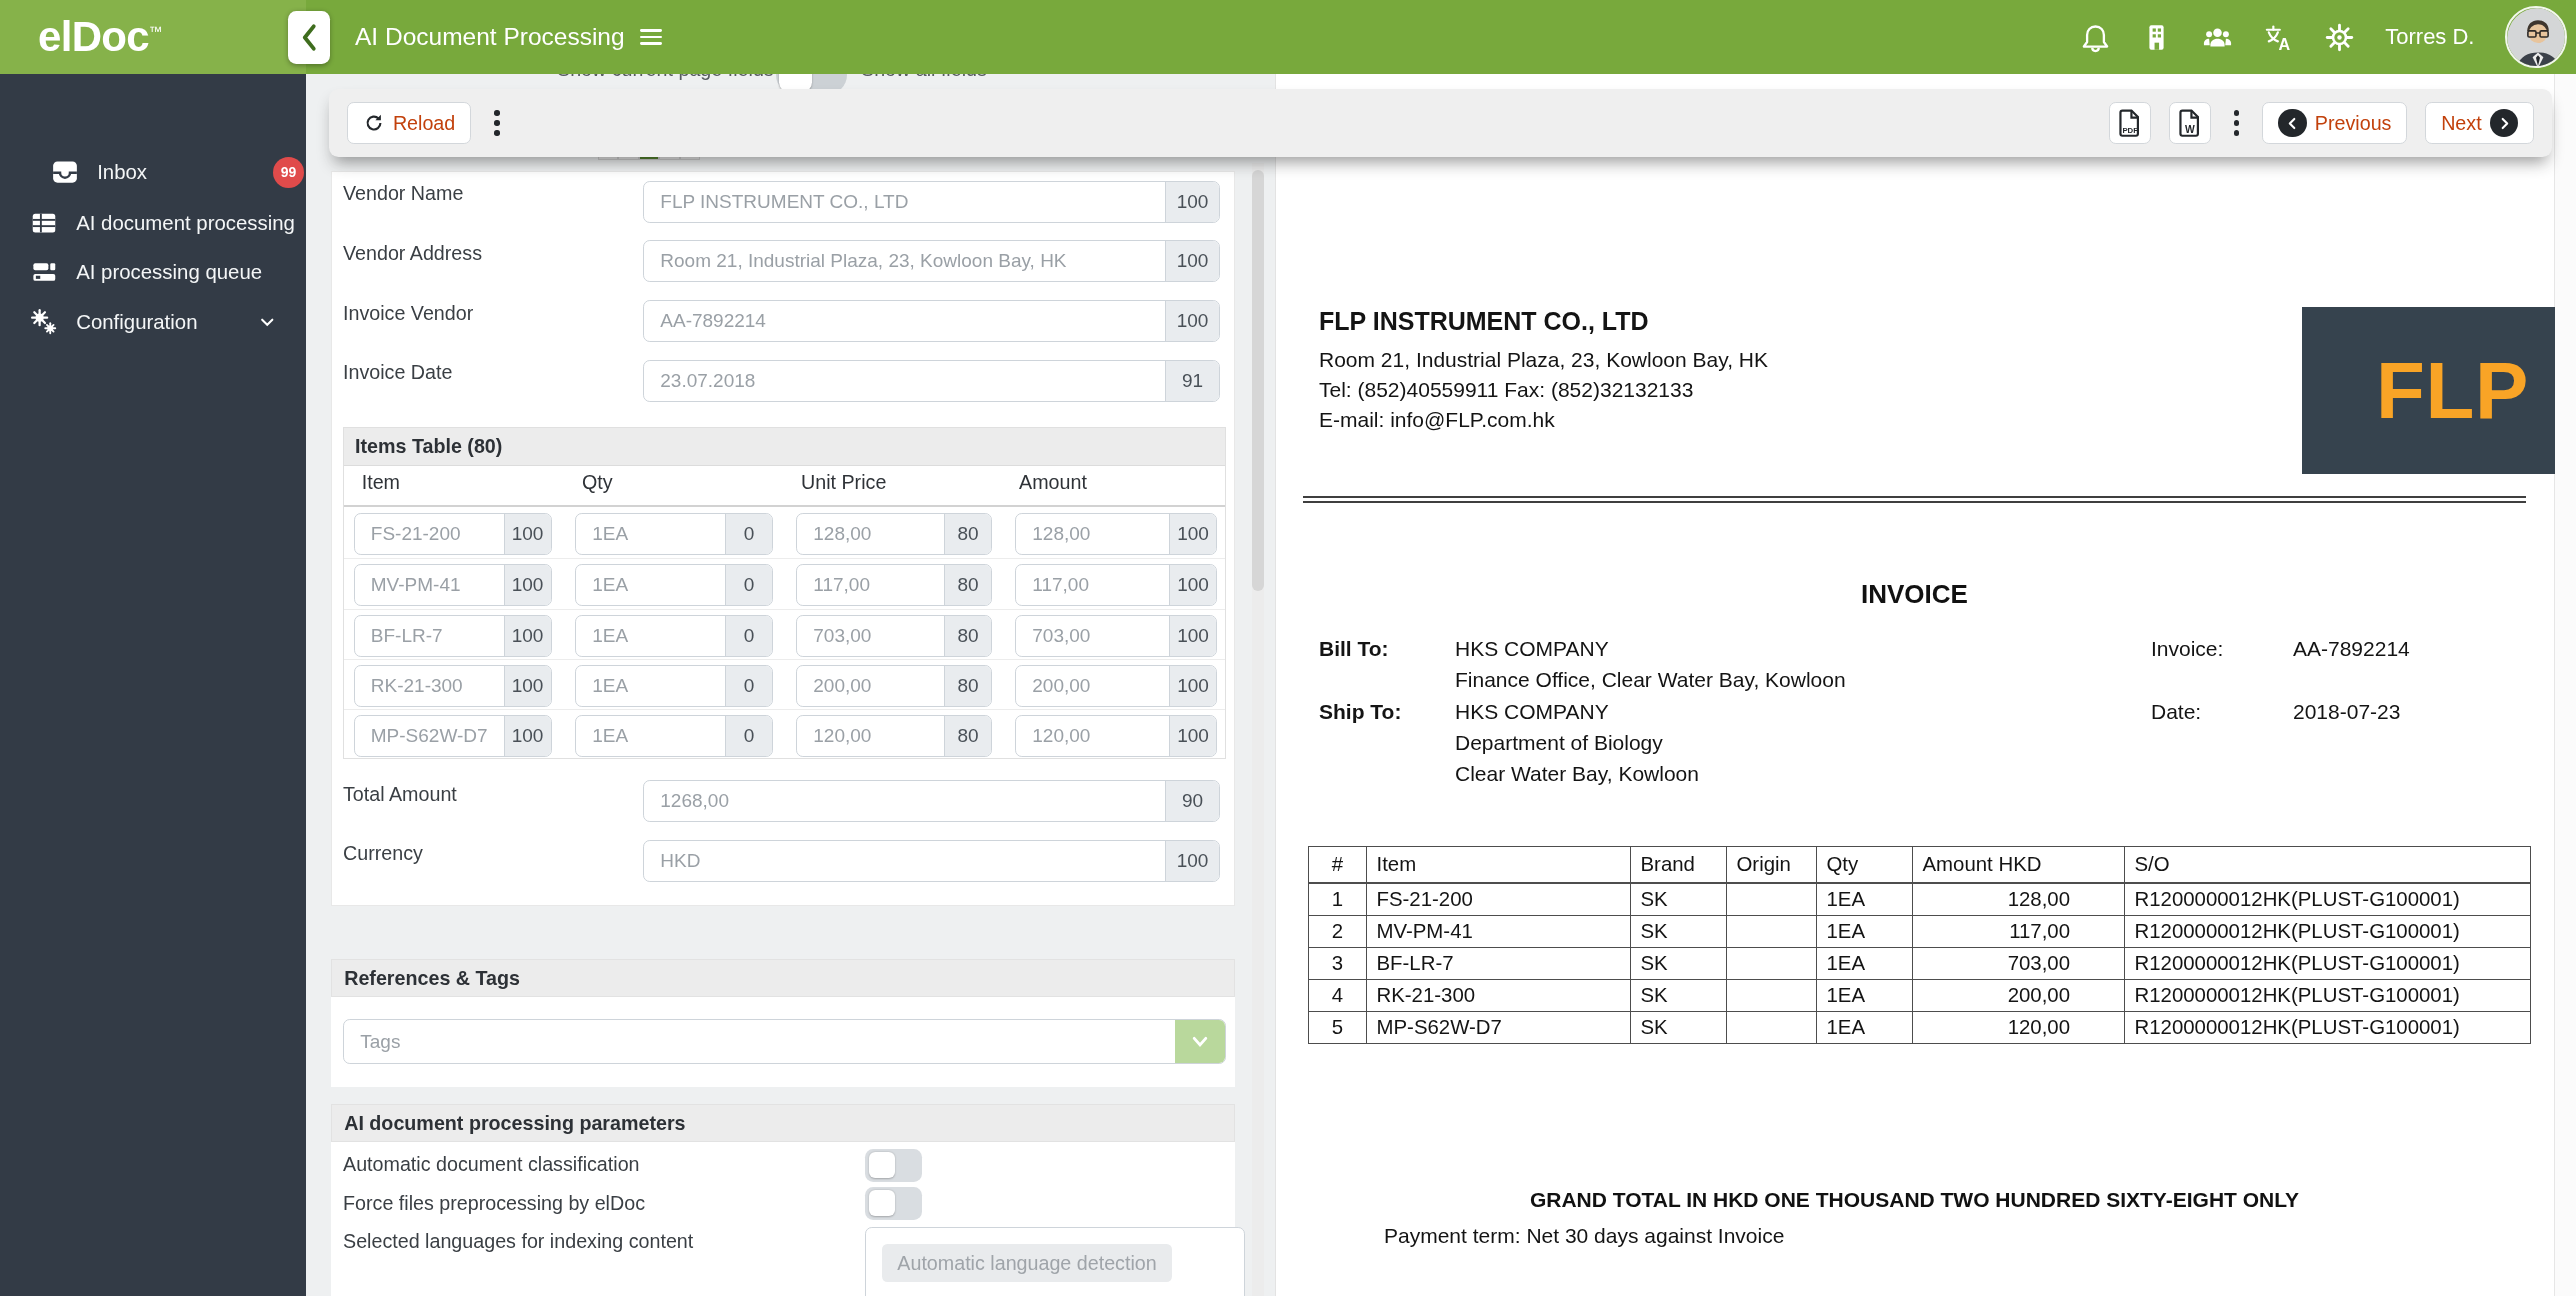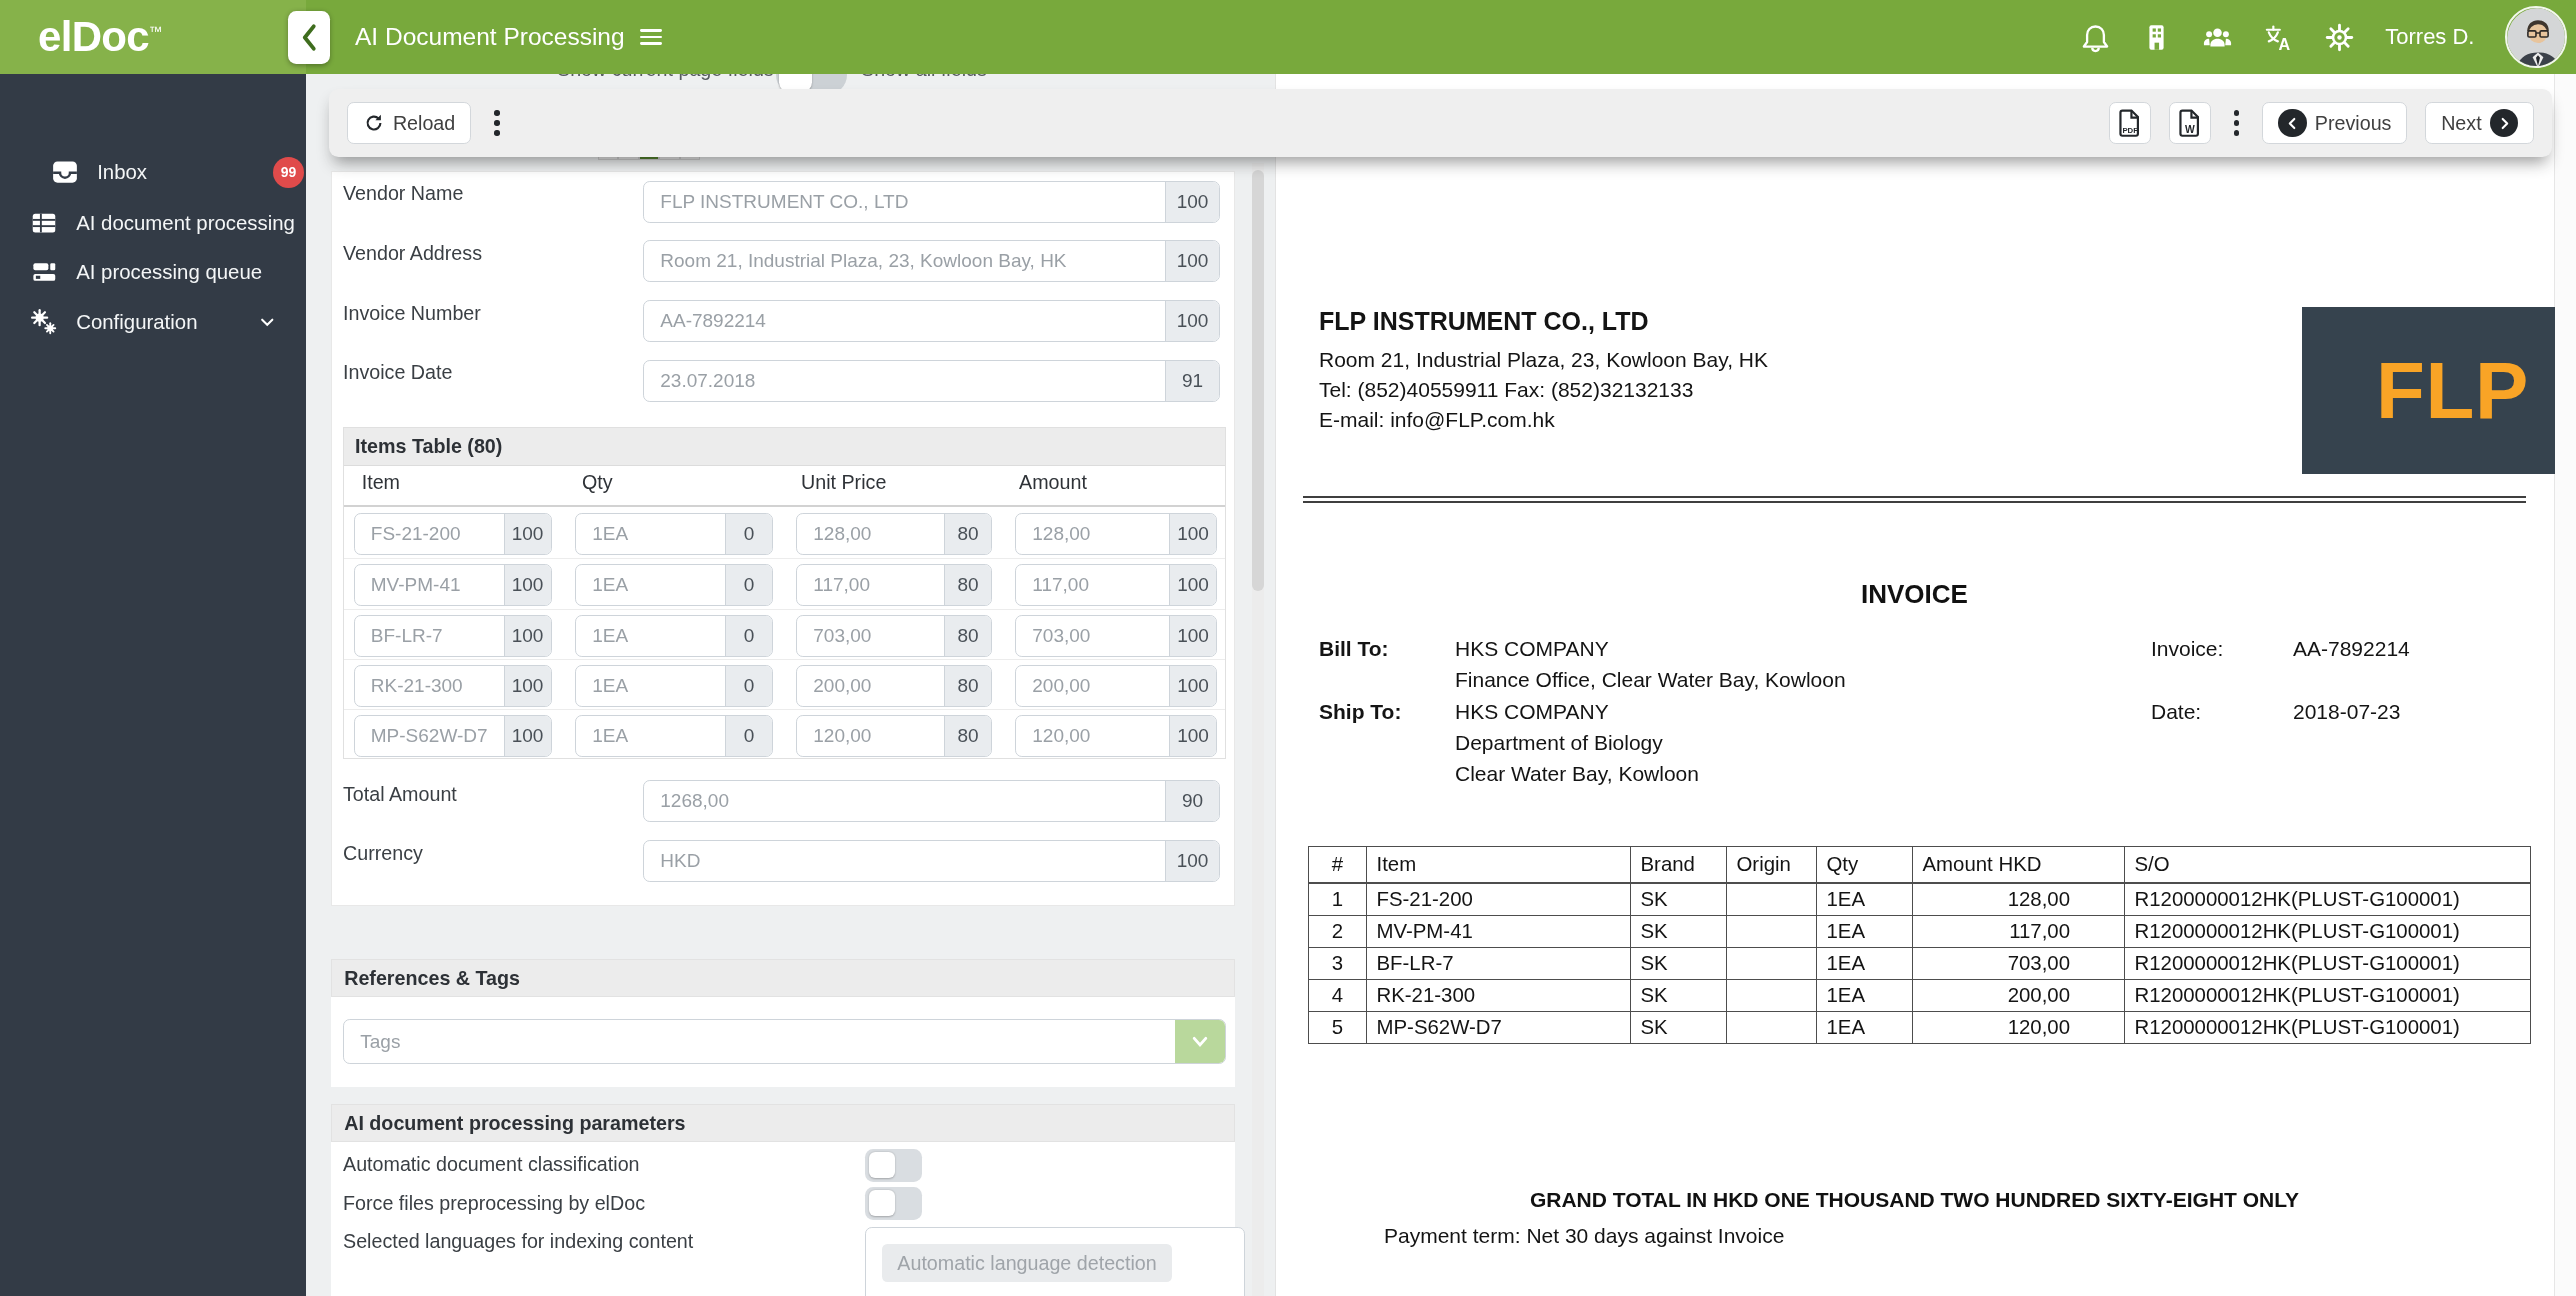--- a/index.html
+++ b/index.html
@@ -26,21 +26,21 @@
   .sb-item .slabel{color:#f4f6f7;font-size:20.4px;white-space:nowrap;}
   .badge{margin-left:auto;margin-right:23px;width:31px;height:31px;border-radius:50%;background:#e04b4b;color:#fff;font-size:14px;font-weight:700;display:flex;align-items:center;justify-content:center;}
   .sb-chev{margin-left:auto;margin-right:27px;width:24.5px;height:24.5px;}
   
   #cutrow{z-index:10;}
   .cut-label{position:absolute;font-size:19.7px;color:#565b60;}
   #cut-toggle{left:776px;top:56px;width:71px;height:38px;border-radius:19px;background:#ccd1d5;}
   #cut-toggle .knob{position:absolute;left:2.7px;top:2.7px;width:33px;height:33px;border-radius:9.5px;background:#fff;box-shadow:0 0.7px 2px rgba(0,0,0,.3);}
   
   #toolbar{left:329px;top:89px;width:2223px;height:68px;background:#efefef;border-radius:9.5px;box-shadow:0 9.5px 16.3px -5.4px rgba(30,30,30,.45);z-index:40;display:flex;align-items:center;padding:0 17.7px;box-sizing:border-box;gap:17.7px;}
-  .tb-btn{height:42px;background:#fff;border:1.4px solid #d3d7db;border-radius:6.8px;display:flex;align-items:center;justify-content:center;gap:8.2px;padding:0 15px;font-size:19.7px;color:#404040;cursor:pointer;box-sizing:border-box;}
+  .tb-btn{height:42px;background:#fff;border:1.4px solid #d3d7db;border-radius:6.8px;display:flex;align-items:center;justify-content:center;gap:8.2px;padding:0 15px;font-size:19.7px;color:#c2410c;cursor:pointer;box-sizing:border-box;}
   .tb-sq{width:42px;padding:0;}
   .kebab{display:flex;flex-direction:column;gap:4.8px;padding:0 5.4px;cursor:pointer;}
   .kebab div{width:5.4px;height:5.4px;border-radius:50%;background:#23272b;}
   .spacer{flex:1;}
   .nav-circle{width:28.5px;height:28.5px;border-radius:50%;background:#23272b;display:flex;align-items:center;justify-content:center;flex:none;}
   
   #page-tabs{left:598px;top:102px;height:58px;display:flex;z-index:30;}
   .ptab{width:20.4px;height:58px;background:#e9e9e9;border:0.7px solid #cfcfcf;box-sizing:border-box;cursor:pointer;}
   .ptab.active{background:#4c7e23;}
   
@@ -111,21 +111,21 @@
     <div class="val">FLP INSTRUMENT CO., LTD</div>
     <div class="score">100</div>
   </div>
 
   <div class="f-label" style="left:343px;top:242px;">Vendor Address</div>
   <div class="inp abs" style="left:643px;top:240px;width:577px;">
     <div class="val">Room 21, Industrial Plaza, 23, Kowloon Bay, HK</div>
     <div class="score">100</div>
   </div>
 
-  <div class="f-label" style="left:343px;top:302px;">Invoice Number</div>
+  <div class="f-label" style="left:343px;top:302px;">Invoice Vendor</div>
   <div class="inp abs" style="left:643px;top:300px;width:577px;">
     <div class="val">AA-7892214</div>
     <div class="score">100</div>
   </div>
 
   <div class="f-label" style="left:343px;top:361px;">Invoice Date</div>
   <div class="inp abs" style="left:643px;top:360px;width:577px;">
     <div class="val">23.07.2018</div>
     <div class="score">91</div>
   </div>

